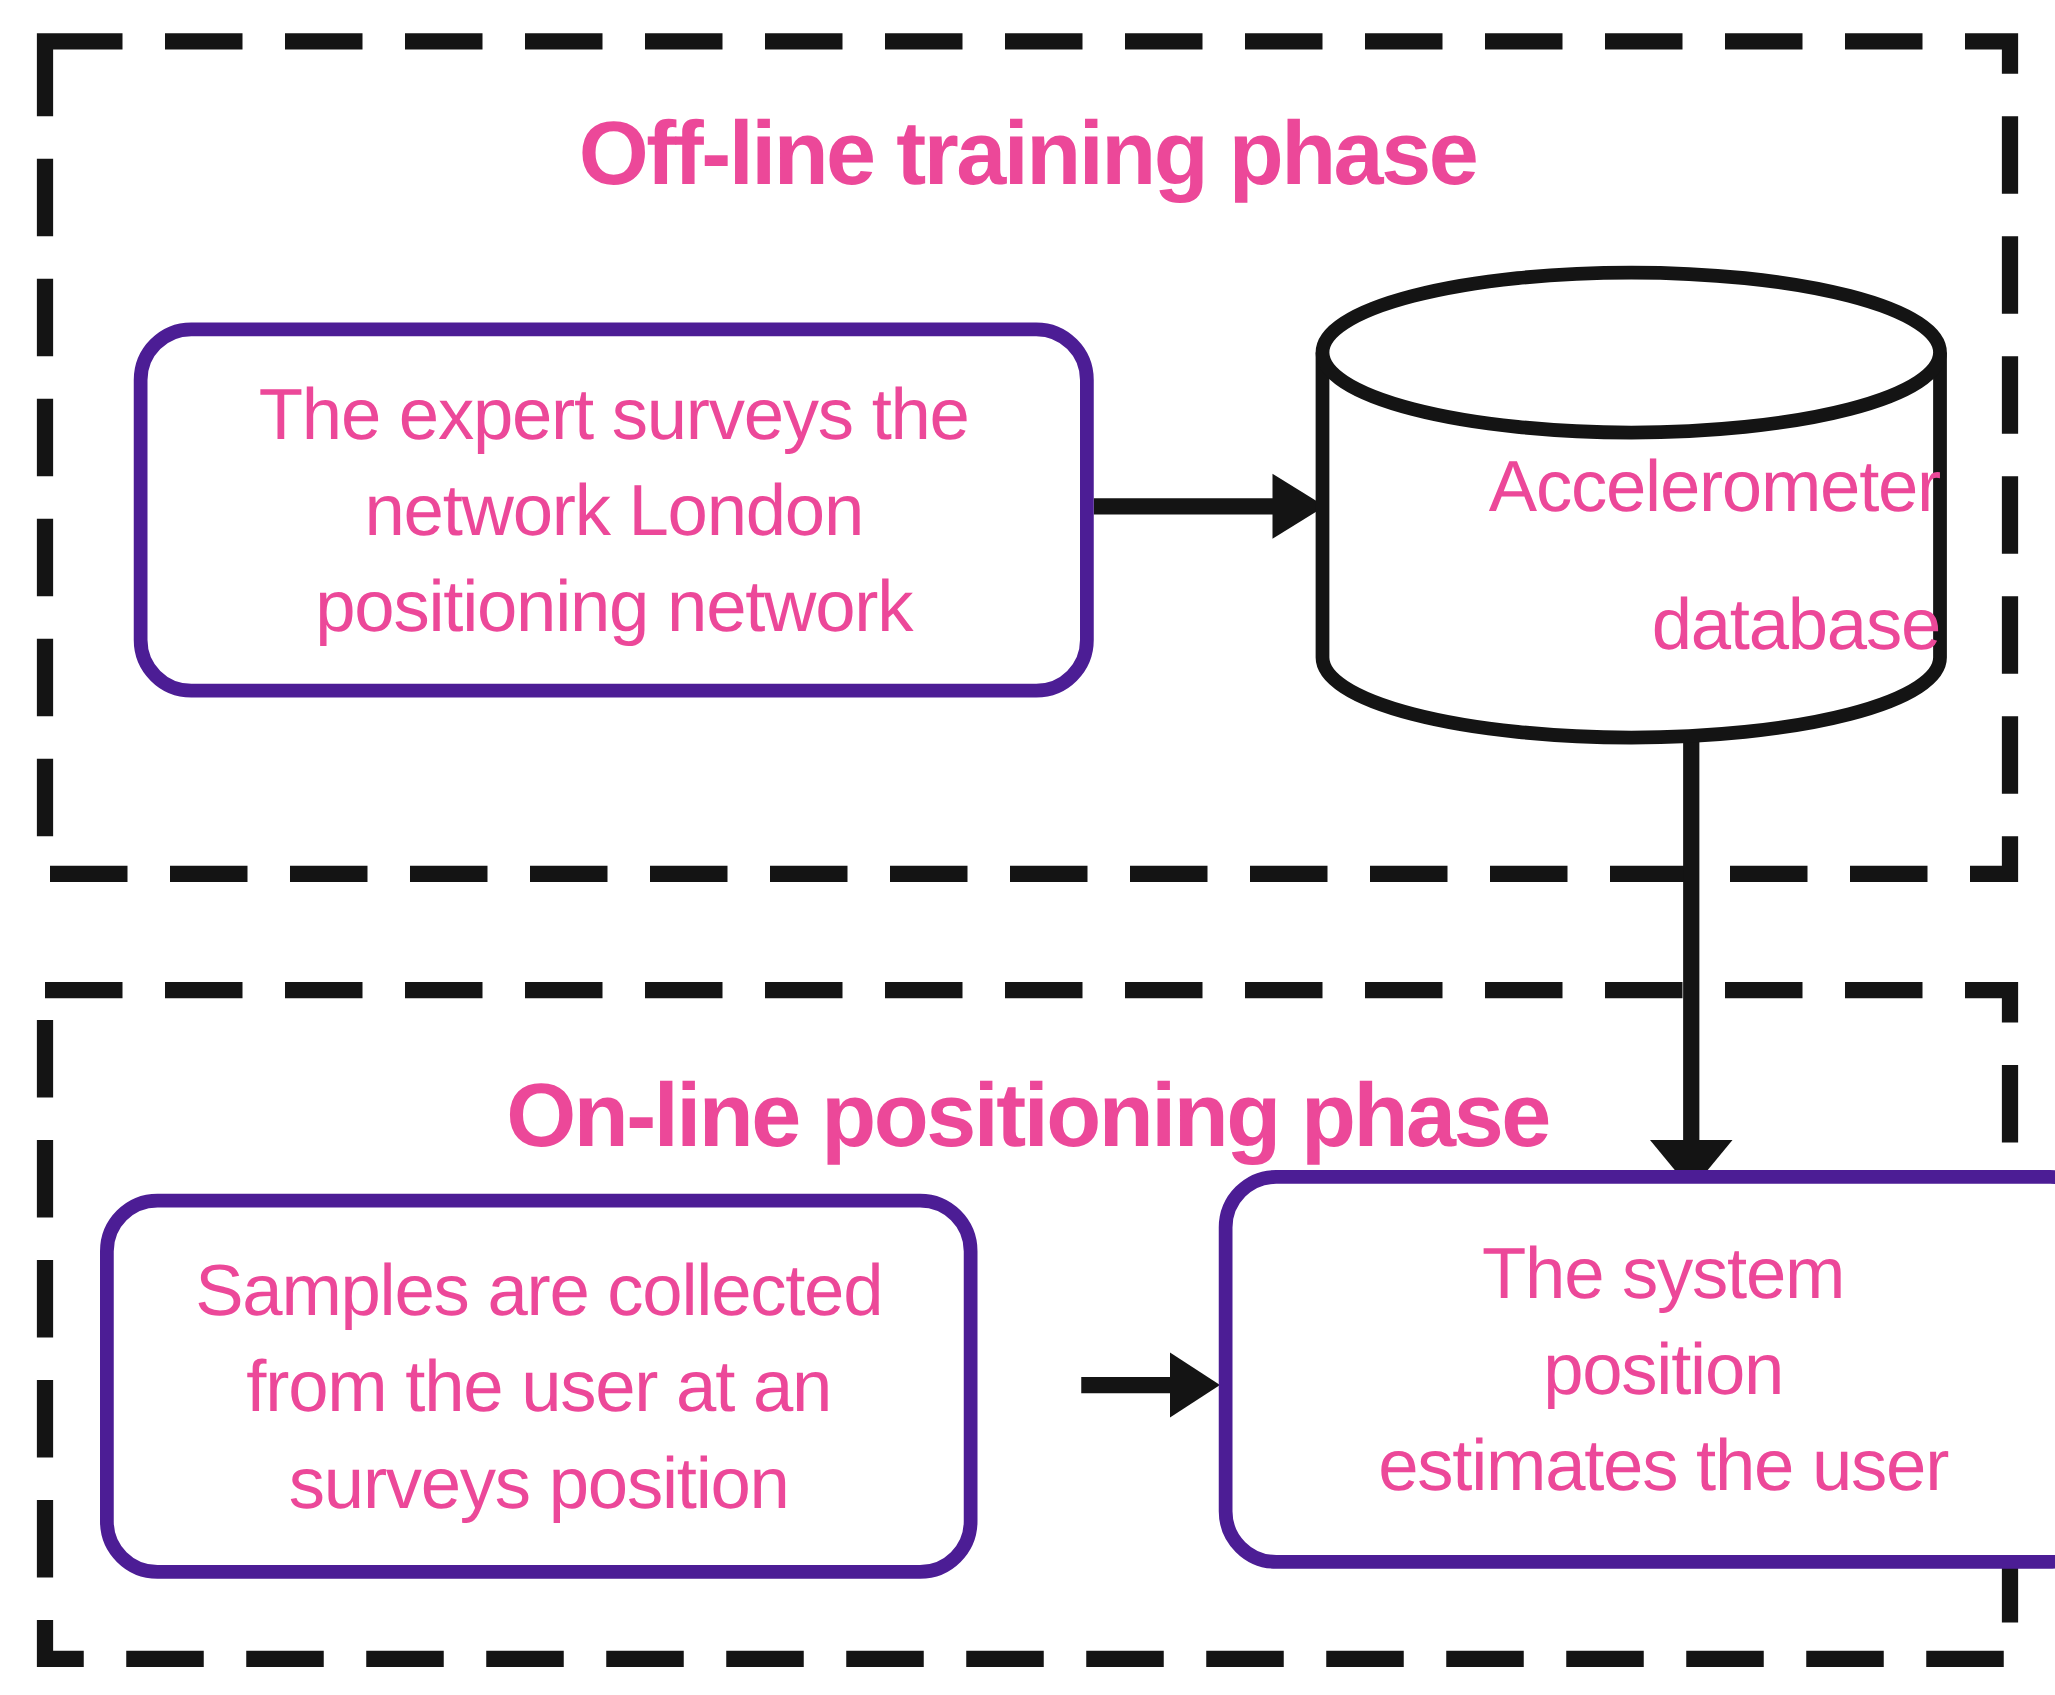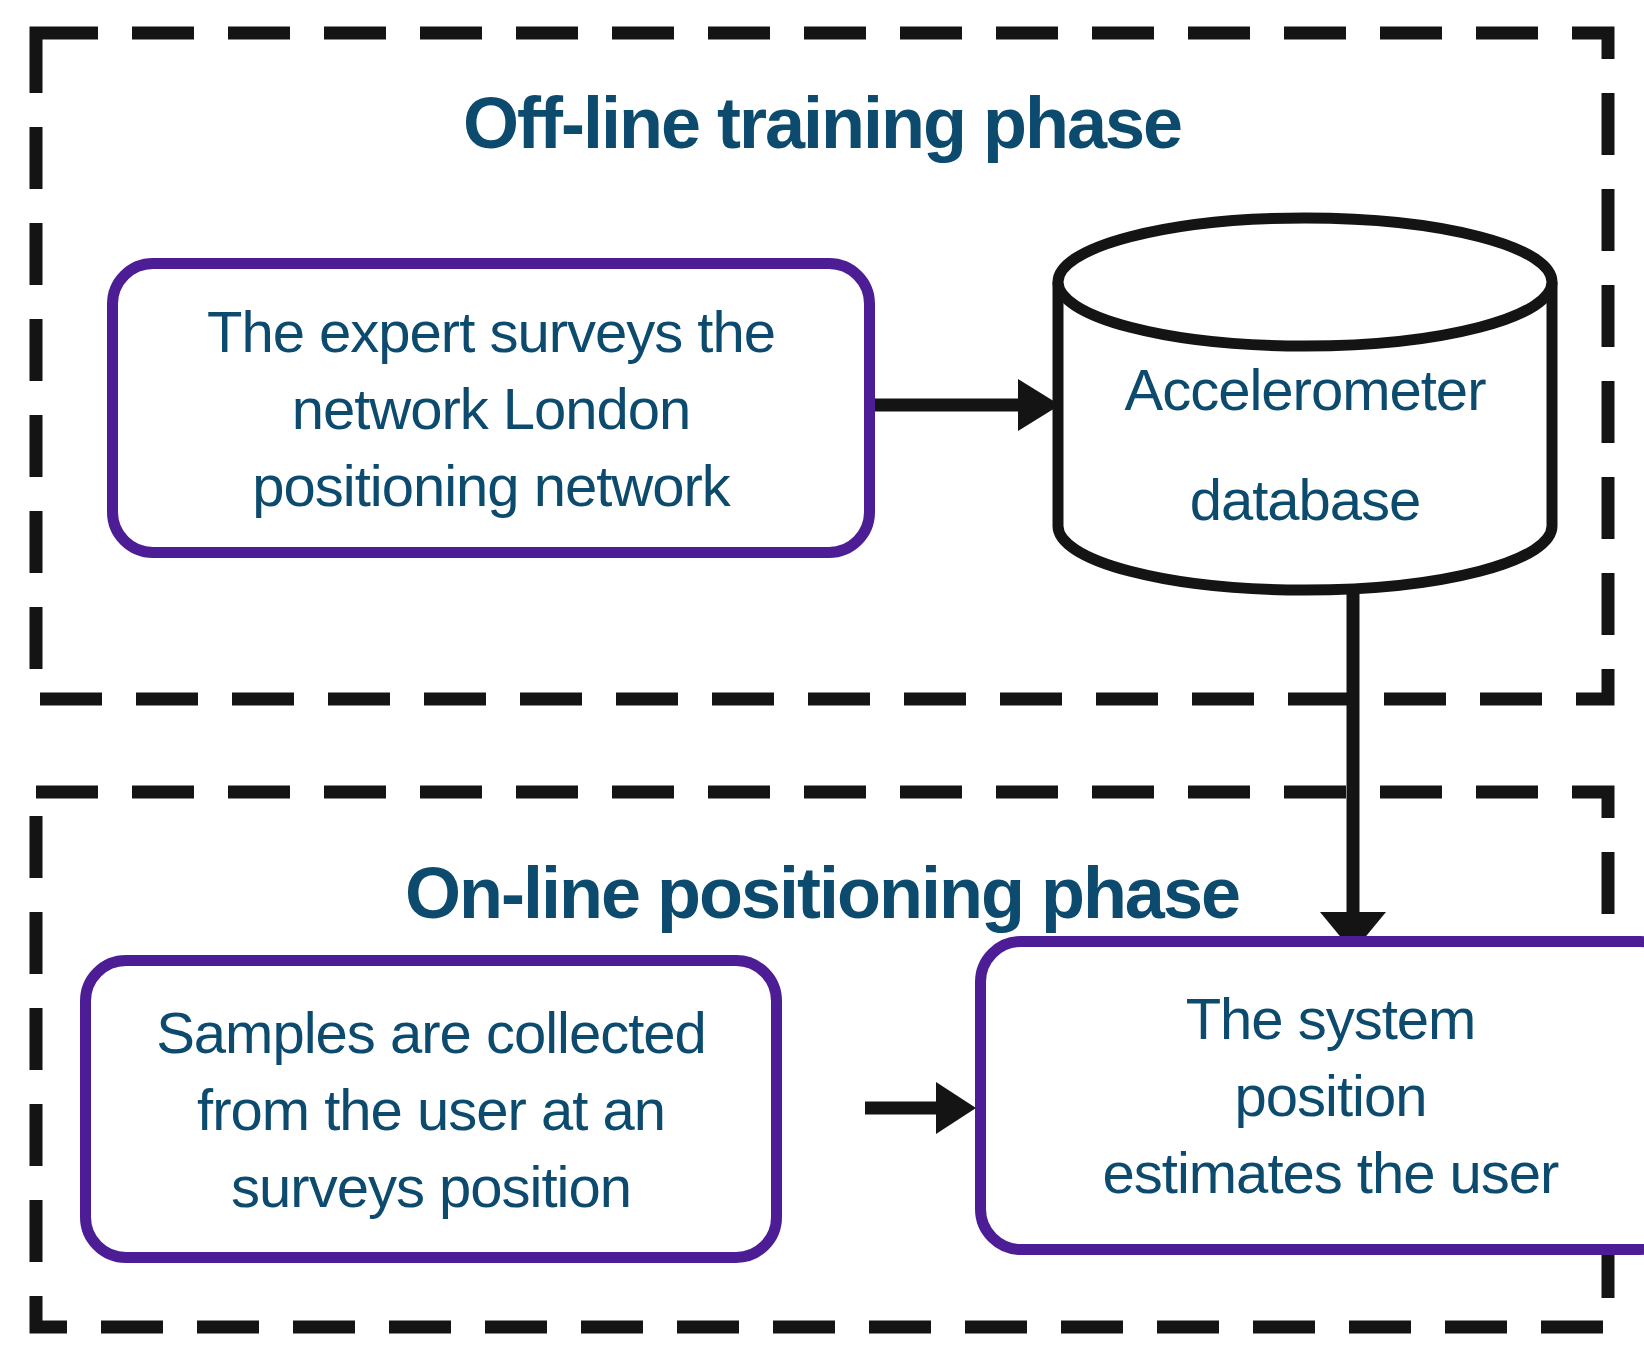--- a/index.html
+++ b/index.html
@@ -3,21 +3,21 @@
 <meta charset="utf-8">
 <style>
   html, body { margin: 0; padding: 0; background: #ffffff; }
 
   .figure {
     position: relative;
     width: 1644px;
     height: 1356px;
     background: #ffffff;
     font-family: "Liberation Sans", sans-serif;
-    color: #0c4a6e;
+    color: #ec4899;
     overflow: hidden;
   }
 
   .shape-layer {
     position: absolute;
     inset: 0;
     width: 1644px;
     height: 1356px;
   }
 
@@ -59,21 +59,21 @@
   }
 
   .db-label {
     position: absolute;
     left: 1058px;
     top: 330px;
     width: 494px;
     height: 230px;
     display: flex;
     flex-direction: column;
-    align-items: center;
+    align-items: flex-end;
     justify-content: center;
     text-align: center;
   }
   .db-line {
     font-size: 58px;
     line-height: 110px;
     letter-spacing: -1px;
     white-space: nowrap;
   }
 </style>

